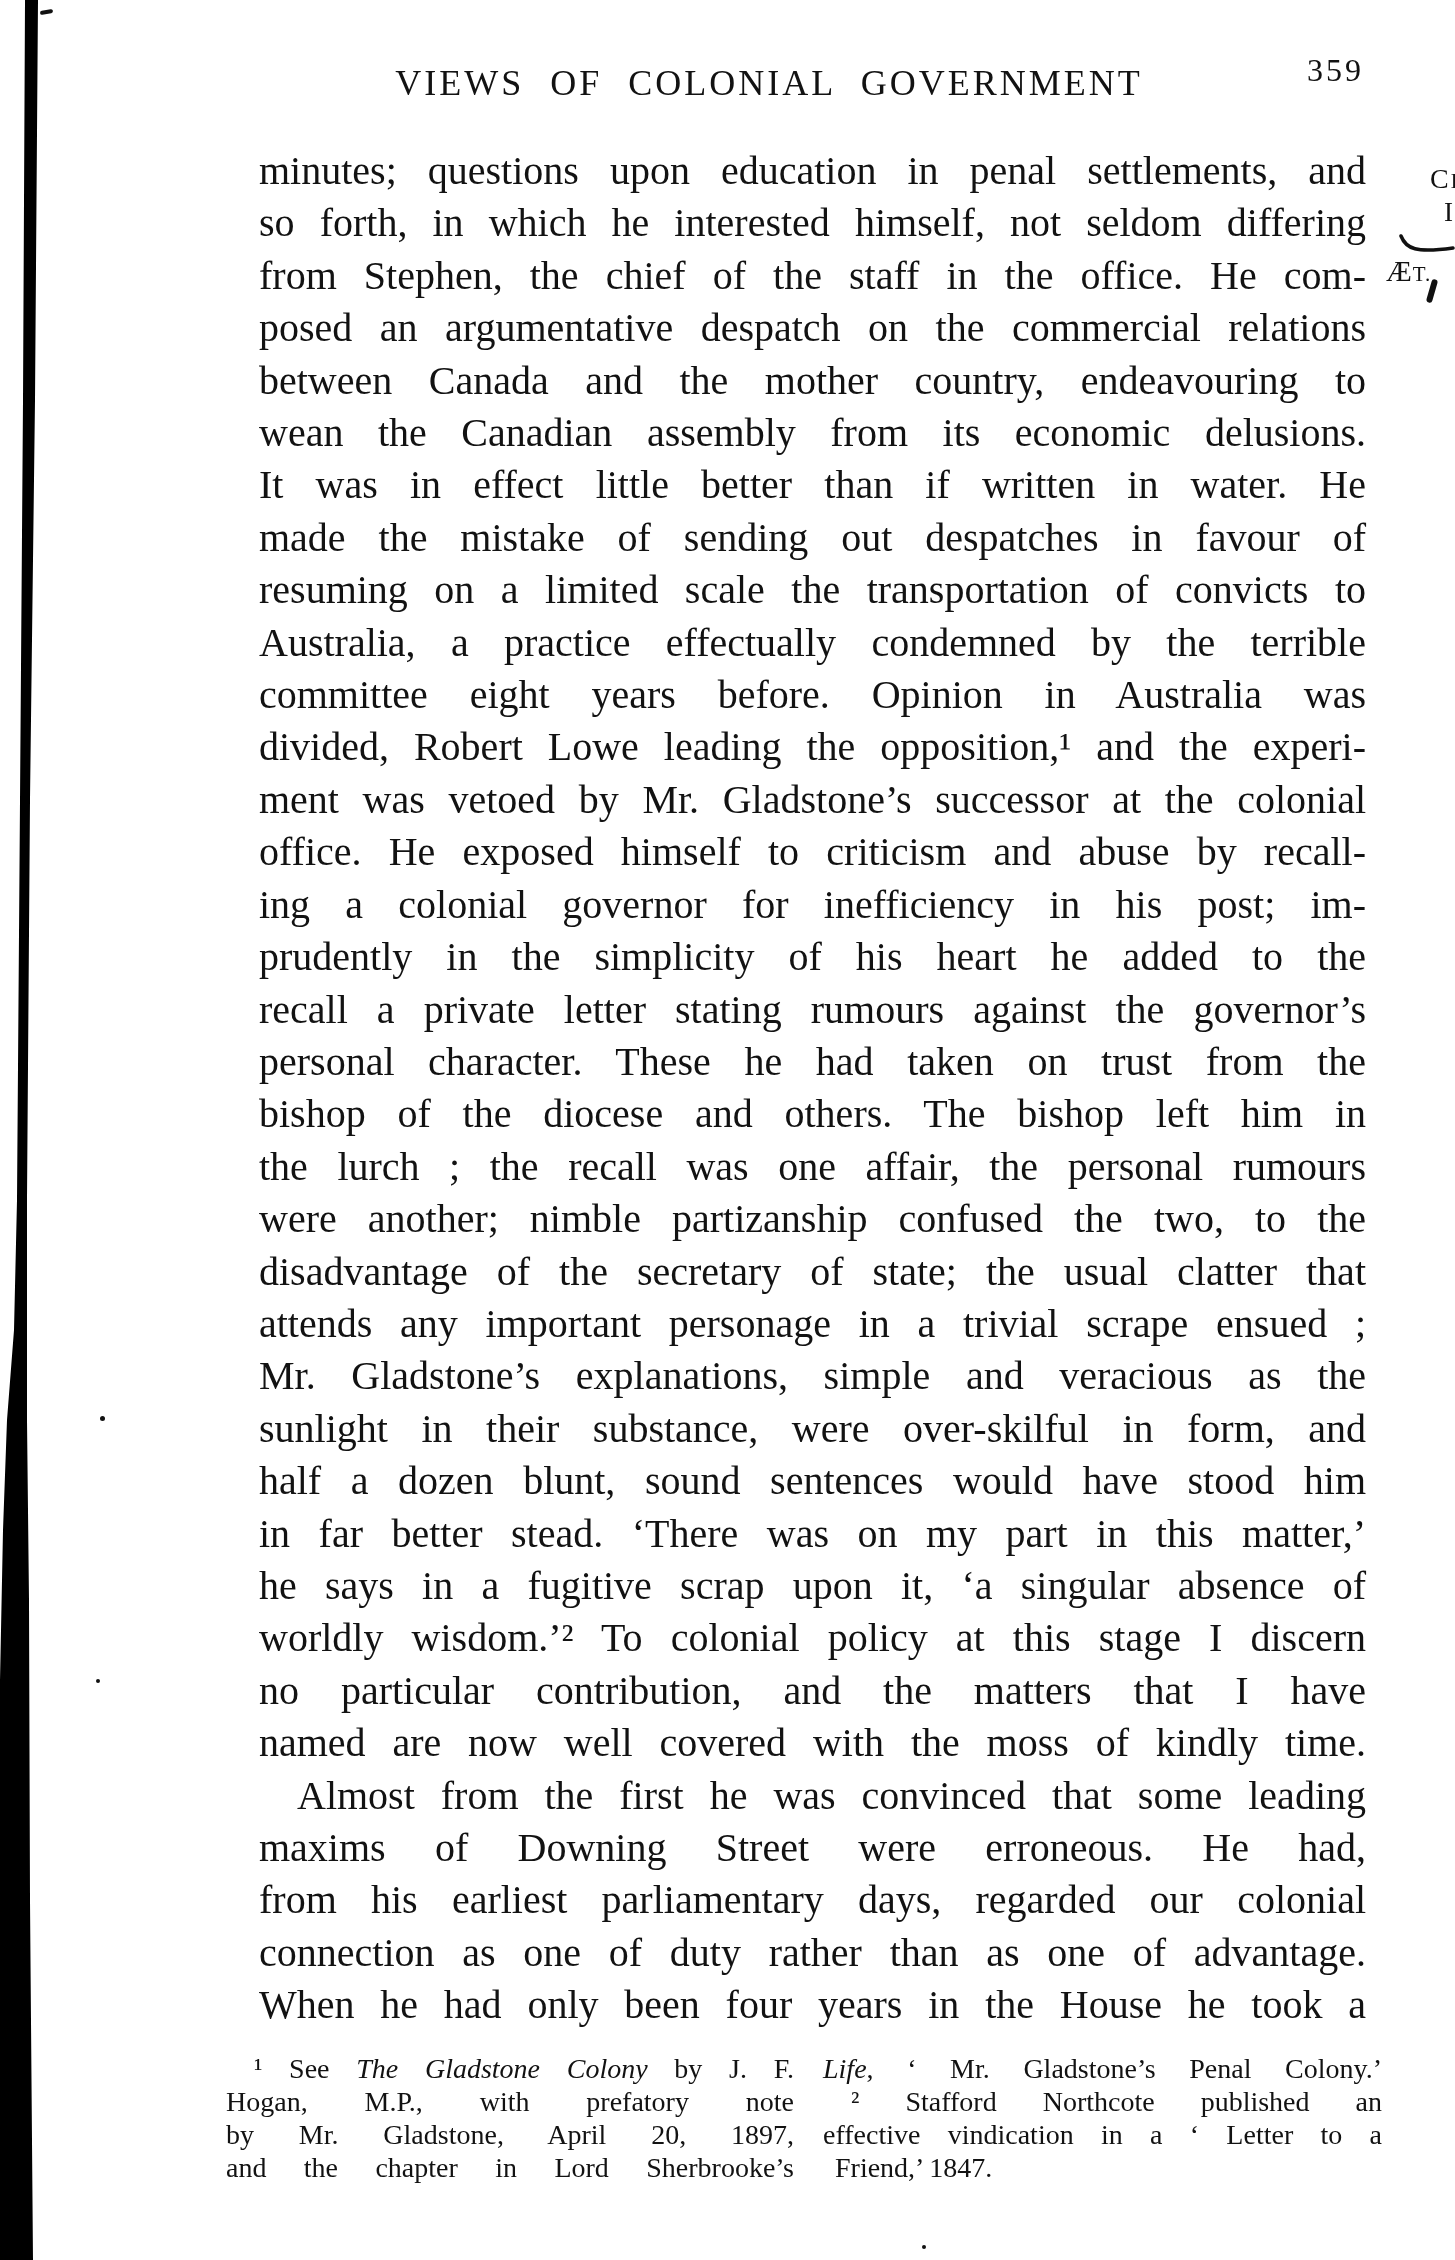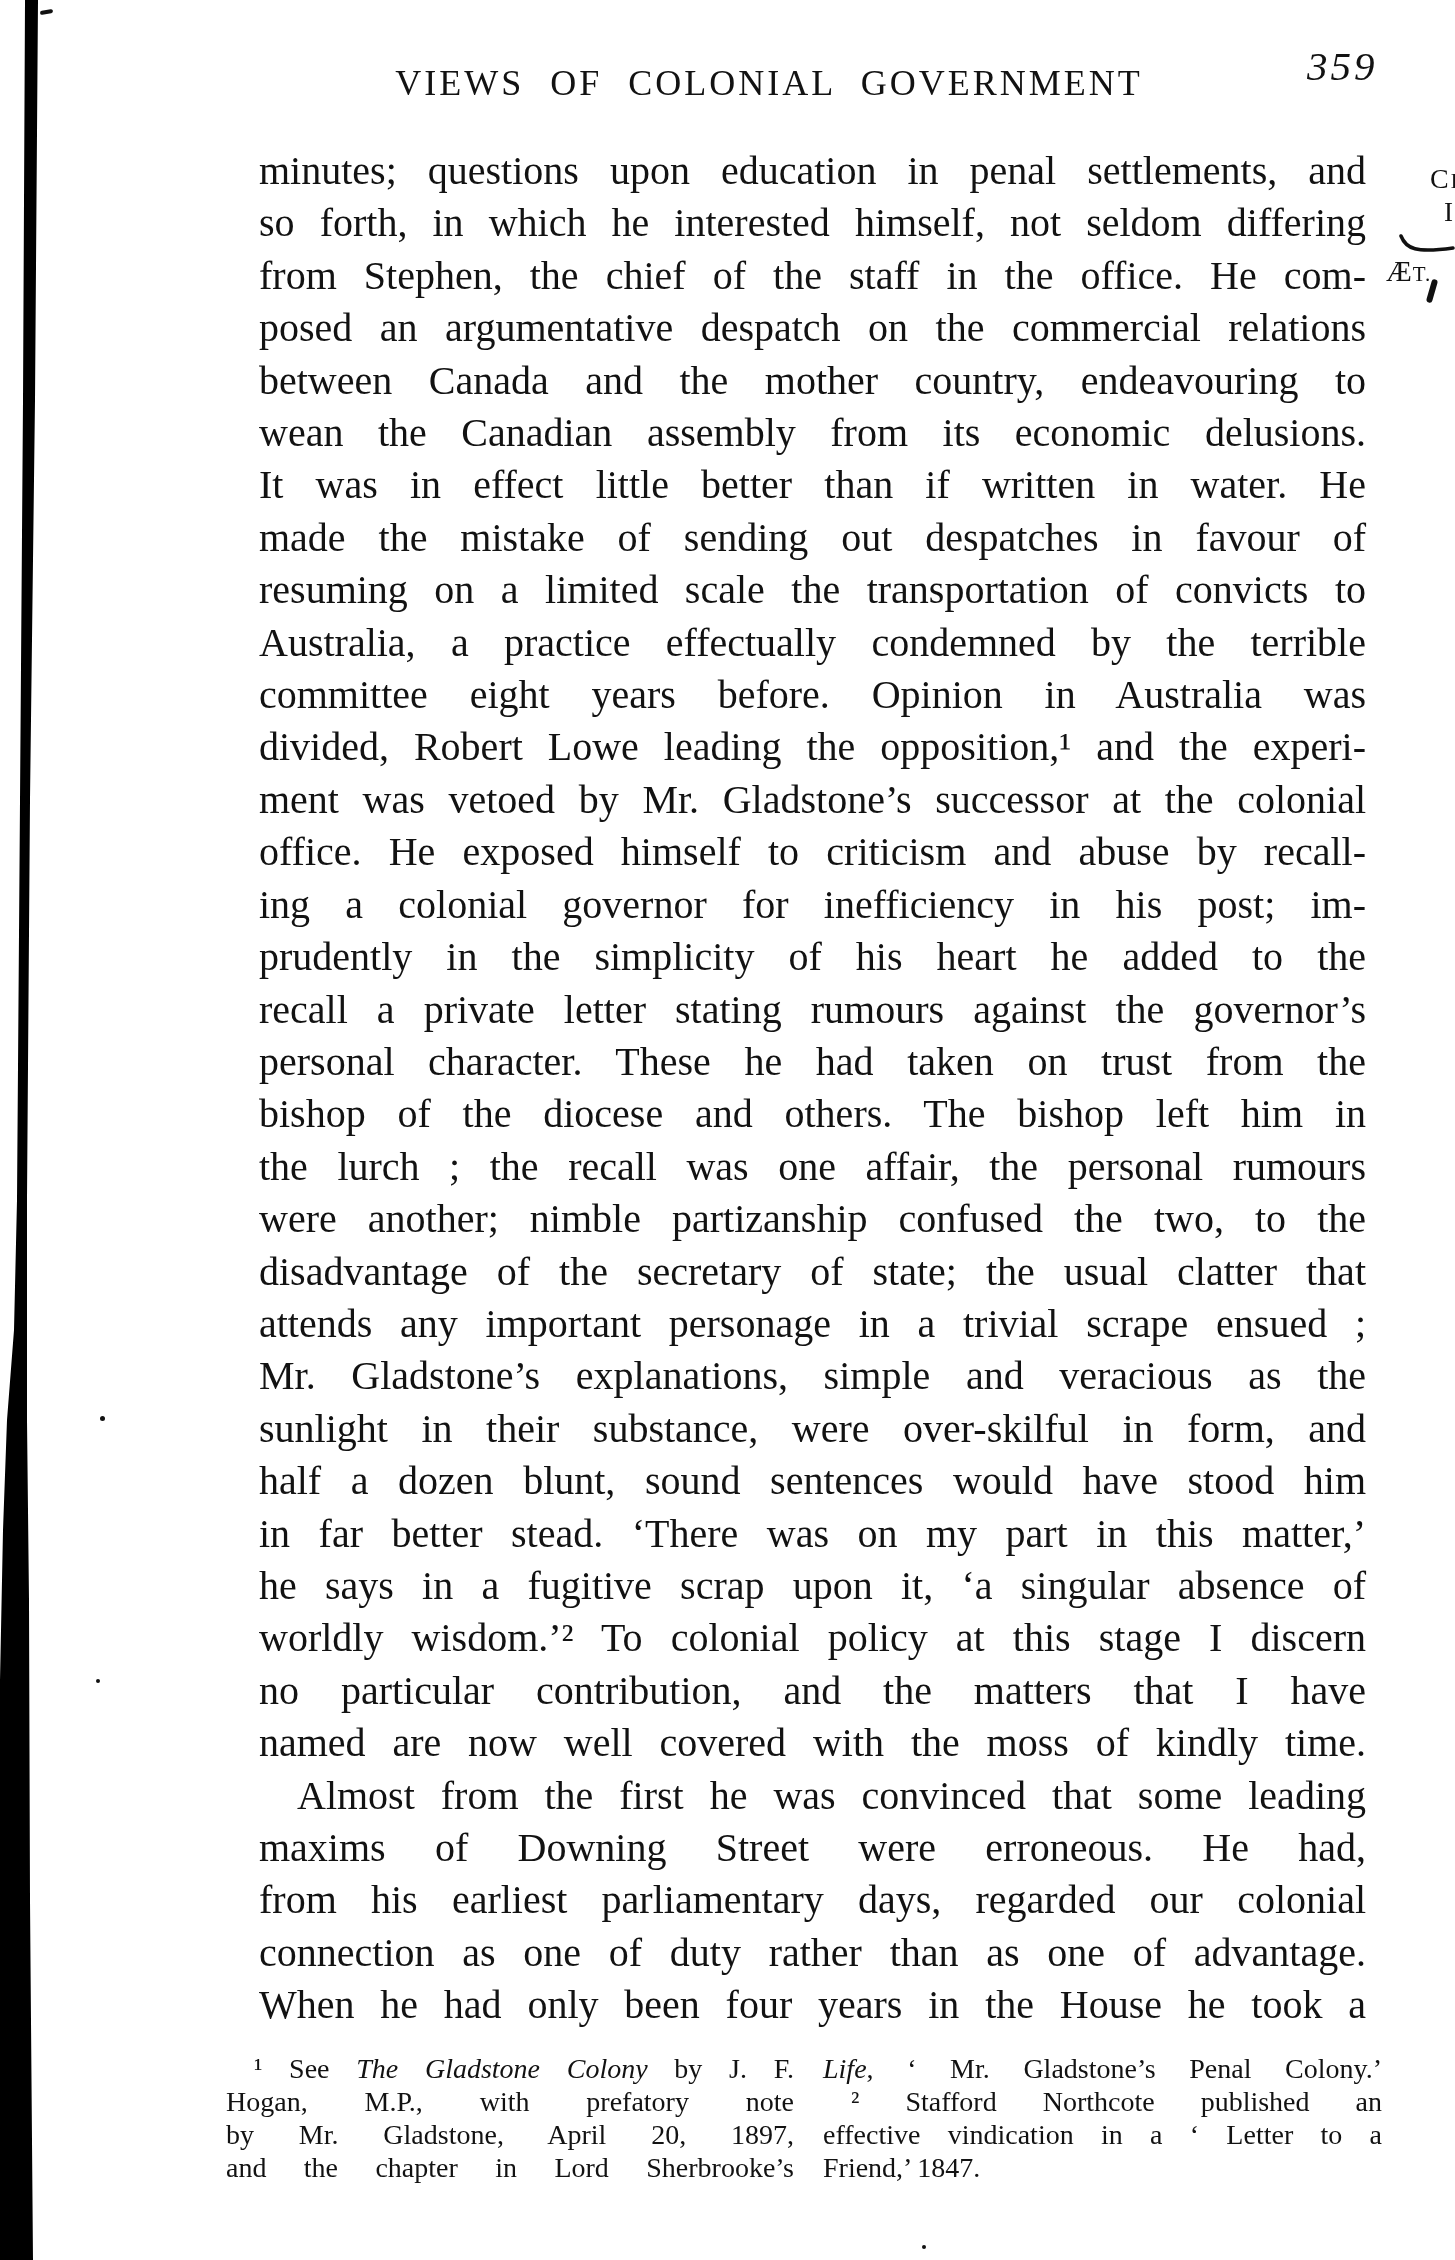--- a/index.html
+++ b/index.html
@@ -39,24 +39,23 @@
   .header-title {
     position: relative;
     left: -24px;
     font-size: 36px;
     letter-spacing: 3px;
     word-spacing: 14px;
     white-space: nowrap;
   }
   .page-number {
     position: absolute;
-    left: 1307px; top: 42px;
-    font-size: 41px;
+    left: 1307px; top: 52px;
+    font-size: 32px;
     letter-spacing: 3px;
-    font-style: italic;
   }
 
   
   .body-text {
     position: absolute;
     left: 220px; top: 145px;
     width: 1146px;
     font-size: 40px;
     line-height: 52.4px;
   }
@@ -96,21 +95,21 @@
     line-height: 33px;
   }
   .fn-left  { left: 226px; width: 568px; }
   .fn-right { left: 823px; width: 559px; }
   .fn-line {
     text-align: justify;
     text-align-last: justify;
     text-justify: inter-word;
   }
   .fn-line.fn-first { text-indent: 28px; }
-  .fn-line.no-just { text-align-last: left; }
+  .fn-line.no-just { text-align-last: left; margin-left: 12px; }
   .it { font-style: italic; }
 
   
   .speck { position: absolute; background: #111; }
   .speck-dash { left: 40px; top: 10px; width: 13px; height: 4px; border-radius: 2px; transform: rotate(-10deg); }
   .speck-apostrophe { left: 1429px; top: 279px; width: 6px; height: 24px; border-radius: 3px; transform: rotate(16deg); }
   .speck-dot1 { left: 100px; top: 1416px; width: 5px; height: 5px; border-radius: 50%; }
   .speck-dot2 { left: 96px; top: 1679px; width: 4px; height: 4px; border-radius: 50%; }
   .speck-dot3 { left: 922px; top: 2245px; width: 4px; height: 4px; border-radius: 50%; }
 </style>

